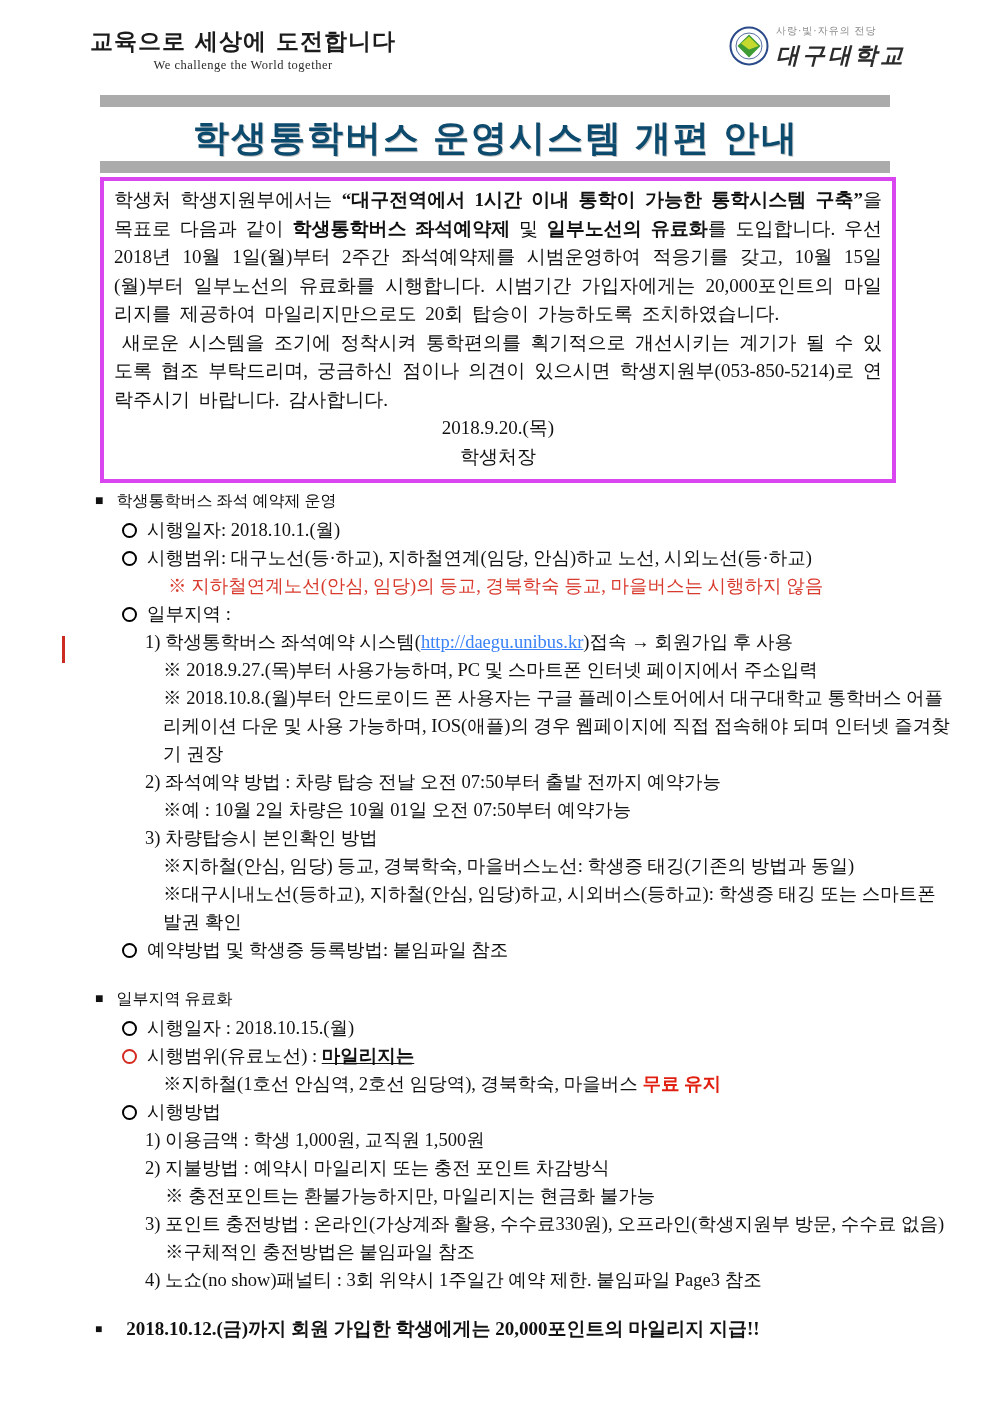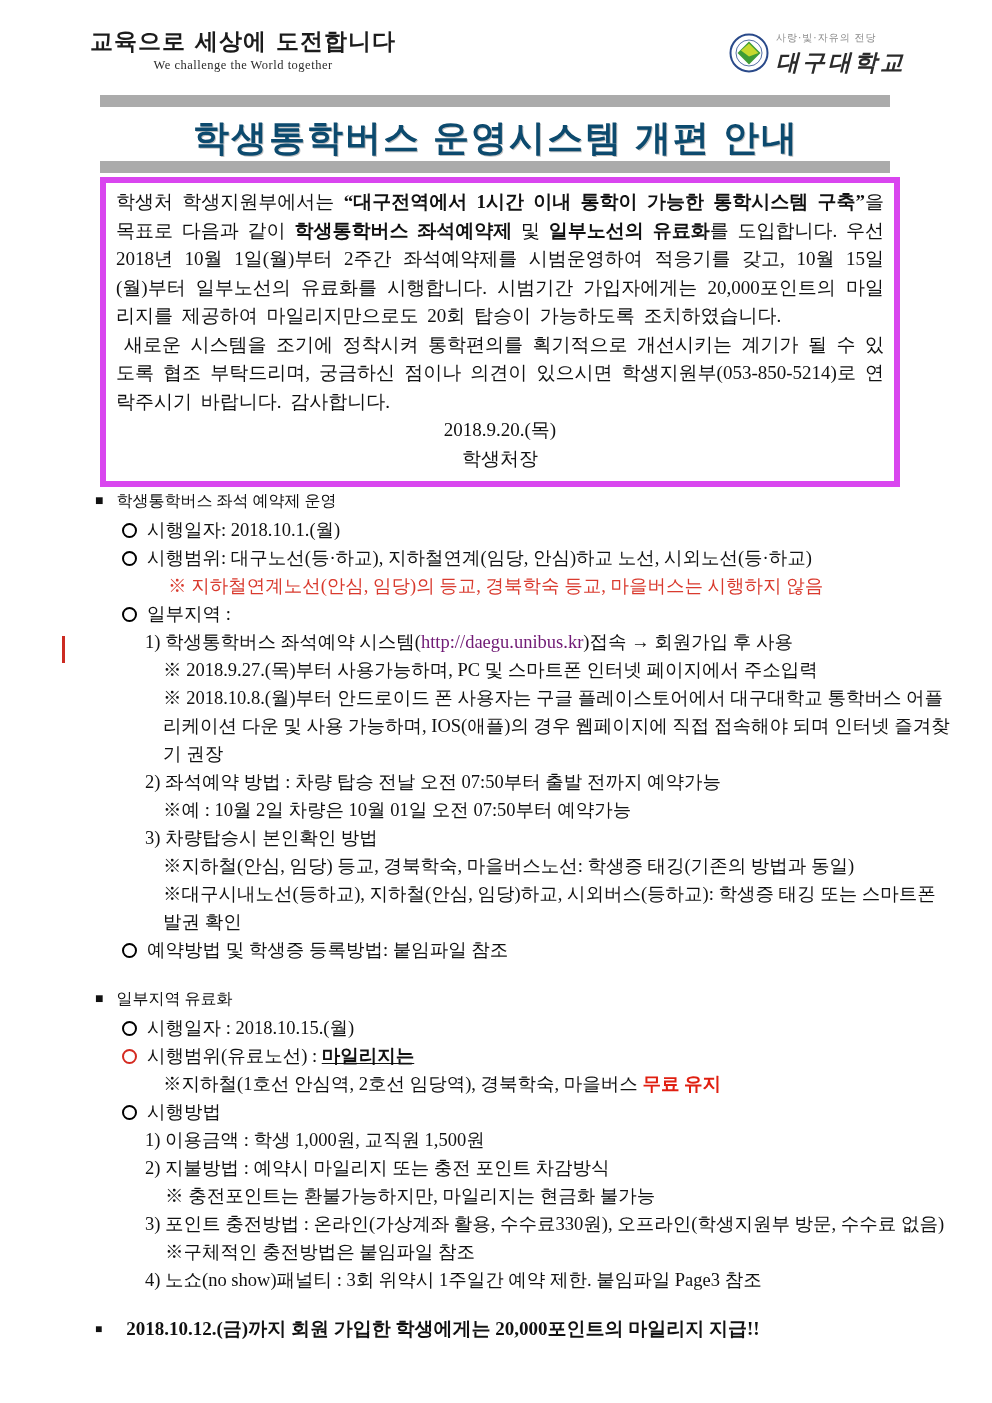--- a/index.html
+++ b/index.html
@@ -4,57 +4,57 @@
 <style>
   html,body { margin:0; padding:0; background:#ffffff; }
   body { width:992px; height:1403px; font-family:"Liberation Serif","DejaVu Serif",serif; color:#111; }
   .page { position:relative; width:992px; height:1403px; overflow:hidden; background:#fff; }
 
   
   .header { position:absolute; top:20px; left:90px; right:86px; display:flex; justify-content:space-between; align-items:flex-start; }
   .slogan { margin-top:6px; }
   .slogan-ko { font-size:23px; font-weight:bold; letter-spacing:1px; color:#1c1c1c; font-family:"DejaVu Serif","Liberation Serif",serif; }
   .slogan-en { font-size:12.5px; text-align:center; margin-top:1px; color:#2a2a2a; letter-spacing:0.5px; }
-  .logo { display:flex; align-items:center; gap:7px; margin-top:11px; }
+  .logo { display:flex; align-items:center; gap:7px; margin-top:4px; }
   .logo-text { display:flex; flex-direction:column; }
   .logo-motto { font-size:10px; color:#8a8a8a; letter-spacing:1px; margin-bottom:2px; font-family:"Liberation Sans","DejaVu Sans",sans-serif; }
   .logo-name { font-size:23px; font-weight:bold; color:#2b2b2b; letter-spacing:3px; font-family:"Liberation Sans","DejaVu Sans",sans-serif;font-style:italic; }
 
   
   .bar { position:absolute; left:100px; width:790px; height:12px; background:#ababab; }
   .bar1 { top:95px; }
   .bar2 { top:161px; }
   .doc-title { position:absolute; top:114px; left:0; width:100%; text-align:center;
                font-size:36px; font-weight:800; letter-spacing:2px; color:#0c4a6e;
                font-family:"Liberation Sans","DejaVu Sans",sans-serif;
                text-shadow:1px 1px 0 rgba(0,0,0,0.25); }
 
   
-  .notice-box { position:absolute; top:177px; left:100px; width:768px; border:6px solid #d946ef;
+  .notice-box { position:absolute; top:177px; left:100px; width:768px; border:4px solid #d946ef;
                 padding:5px 10px 8px 10px; font-size:19px; line-height:28.5px; }
   .notice-box p { margin:0; text-align:justify; word-spacing:4px; }
   .p2 { text-indent:8px; }
   .centerline { text-align:center !important; word-spacing:normal !important; }
   b.seg { font-weight:bold; }
 
   
   .content { position:absolute; top:487px; left:95px; width:862px; font-size:18.5px; line-height:28px; }
   .row { display:flex; align-items:flex-start; }
   .sq { font-size:14px; line-height:28px; margin-right:13px; }
   .sq-small { font-size:12px; margin-right:24px; }
   .sec-heading { font-weight:normal; font-size:16px; }
   .l1 { padding-left:27px; }
   .l1 .circle { flex:0 0 auto; width:11px; height:11px; border:2.5px solid #000; border-radius:50%;
                 margin:7px 10px 0 0; }
   .l1 .circle.red { border-color:#d42a20; }
   .lnote-red { padding-left:73px; color:#d93a2e; }
   .l2 { padding-left:65px; text-indent:-15px; }
   .l2note { padding-left:68px; }
   .l2note2 { padding-left:70px; }
-  .link { color:#701a75; }
+  .link { color:#3b82f6; text-decoration:underline; }
   .emph-underline { font-weight:bold; text-decoration:underline; }
   .red-bold { color:#e01f10; font-weight:bold; }
   .sec2 { margin-top:21px; }
   .footer-line { margin-top:21px; font-weight:bold; font-size:19px; }
   .gap-s1 { margin-top:1px; }
 
   
   .revision-bar { position:absolute; left:62px; top:636px; width:3px; height:27px; background:#cc2b22; }
 </style>
 </head>

